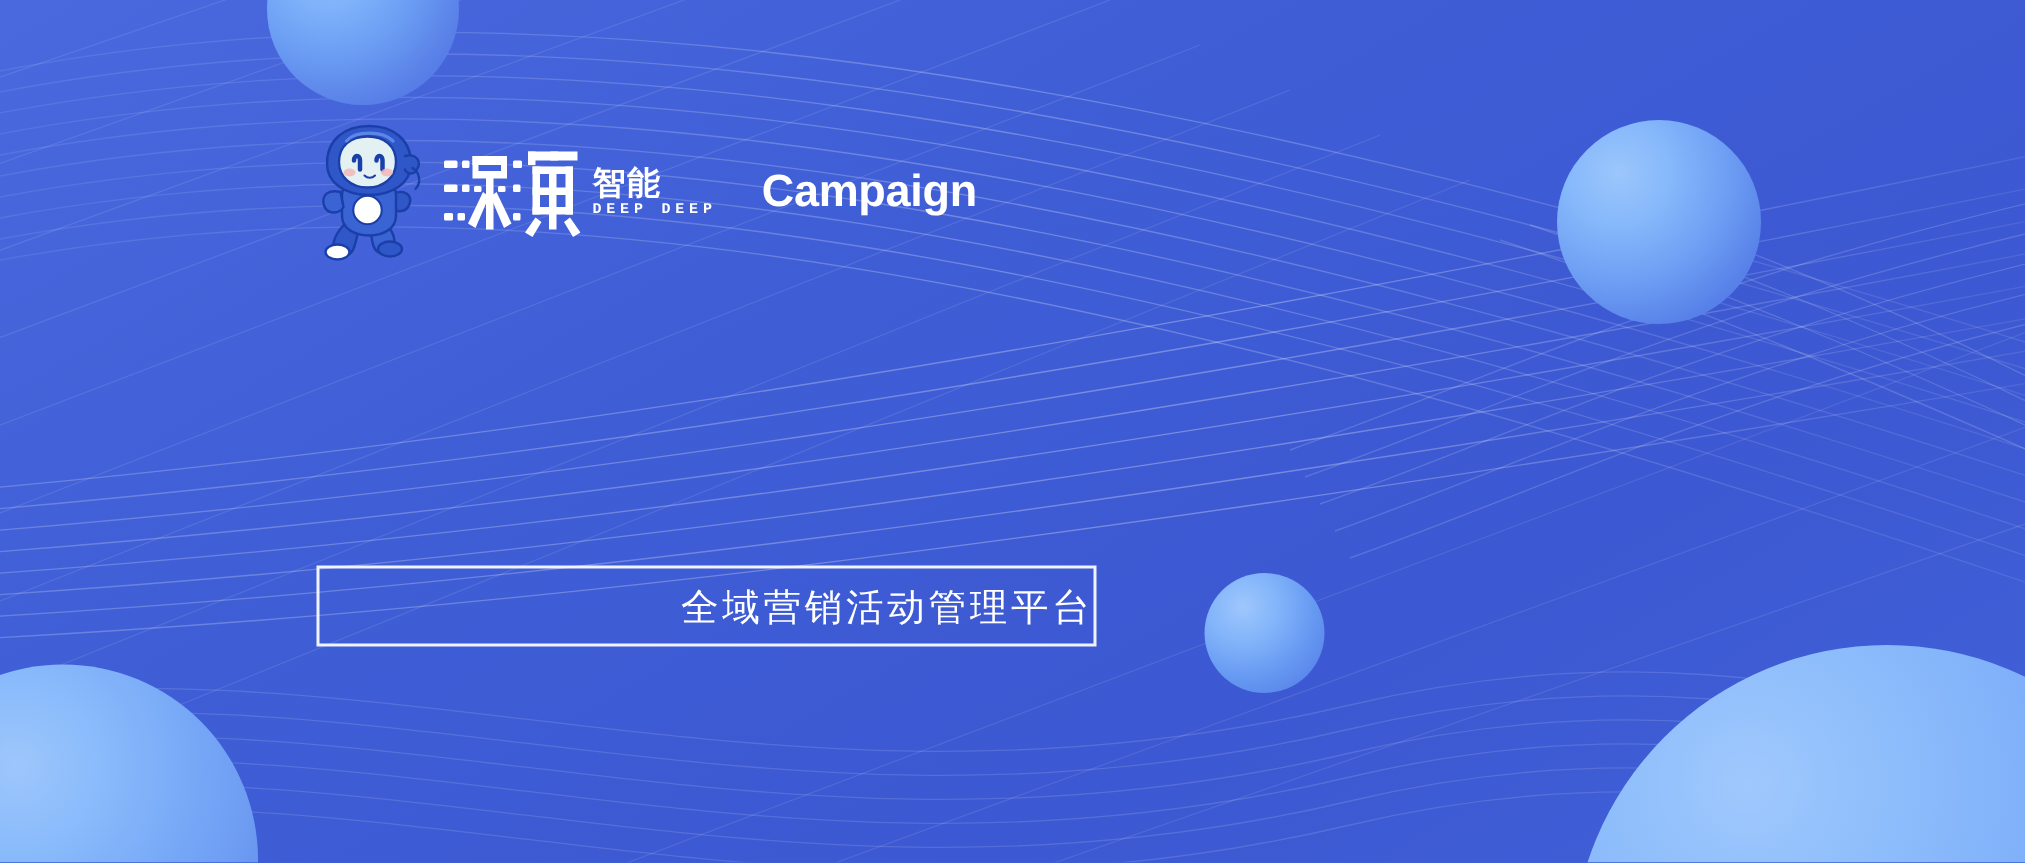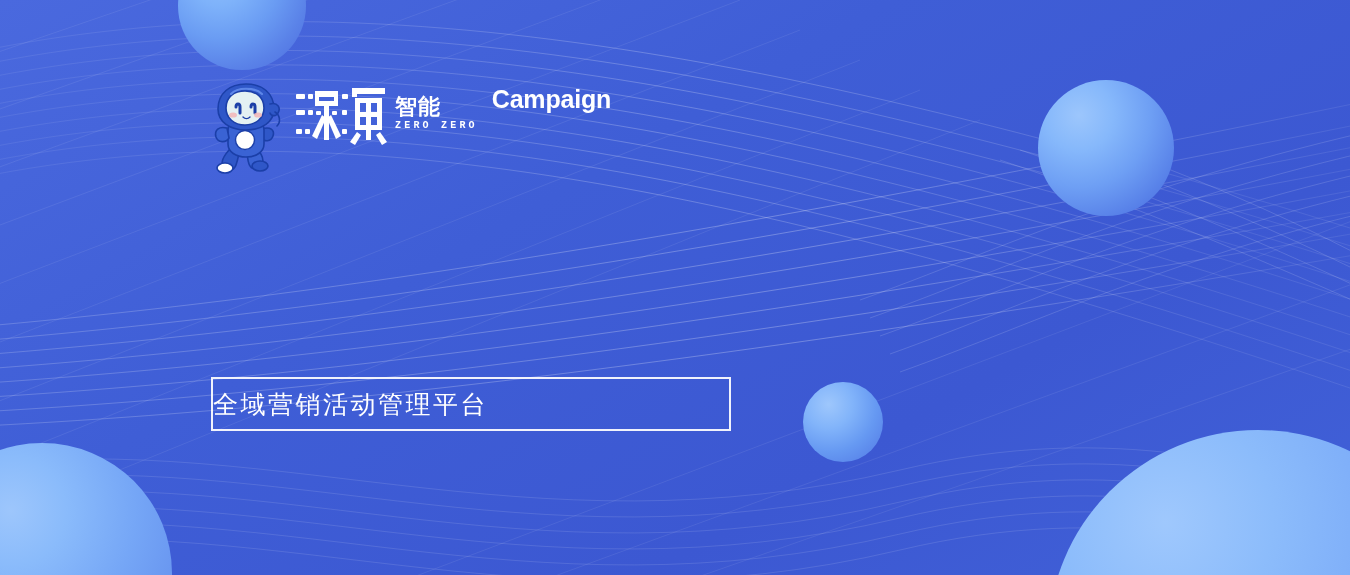--- a/index.html
+++ b/index.html
@@ -36,21 +36,21 @@
     background:radial-gradient(circle at 38% 26%, #9dc6fc 0%, #8abbfb 22%, #75a6f6 50%, #6490ee 78%, #567fe6 100%); }
   .sphere-bottom-right{ left:1048px; top:430px; width:420px; height:420px;
     background:radial-gradient(circle at 28% 22%, #9fc8fd 0%, #8cbcfb 24%, #7aaaf8 52%, #6a96f2 80%, #5d88ec 100%); }
 
   
   .content{ position:absolute; left:0; top:0; width:1350px; height:575px; }
 
   
   .logo-row{
     position:absolute; left:207px; top:82px;
-    display:flex; height:92px;
+    display:flex; align-items:center; height:92px;
   }
   .mascot{ width:78px; height:92px; flex:0 0 78px; }
 
   .logo-mark{ margin-left:10px; display:block; }
 
   .logo-zn{
     margin-left:8px;
     display:flex; flex-direction:column; justify-content:center;
     height:62px;
   }
@@ -58,39 +58,39 @@
     color:#ffffff; font-size:22px; font-weight:700; letter-spacing:1px;
     line-height:26px; white-space:nowrap;
   }
   .zn-en{
     color:#ffffff; font-family:"Liberation Mono", monospace;
     font-size:10px; font-weight:700; line-height:12px;
     letter-spacing:3.2px; white-space:nowrap;
   }
 
   .logo-en{
-    margin-left:14px;
-    color:#ffffff; font-weight:700; font-size:25px; line-height:34px;
+    margin-left:30px;
+    color:#ffffff; font-weight:700; font-size:30px; line-height:34px;
     white-space:nowrap; letter-spacing:-0.2px;
   }
 
   
   .headline{
     position:absolute; left:205px; top:192px;
     color:#ffffff; font-size:122px; font-weight:700;
     letter-spacing:6px; line-height:140px; white-space:nowrap;
     font-family:"DejaVu Sans","Liberation Sans", sans-serif;
   }
 
   
   .subtitle-box{
     position:absolute; left:211px; top:377px;
     width:520px; height:54px;
     border:2px solid rgba(255,255,255,0.92);
-    display:flex; align-items:center; justify-content:flex-start;
+    display:flex; align-items:center; justify-content:flex-end;
   }
   .subtitle-text{
     color:#ffffff; font-size:25px; font-weight:400;
     letter-spacing:2.5px; white-space:nowrap;
     font-family:"DejaVu Sans","Liberation Sans", sans-serif;
   }
 </style>
 </head>
 <body>
 
@@ -267,21 +267,21 @@
           <path d="M60,30 h27 v5 h-27 z"></path>
           <path d="M60,43 h27 v5 h-27 z"></path>
           <path d="M71,21 h5 v37 h-5 z"></path>
           <path d="M62,50 l4,3 -6,10 -5,-3 z"></path>
           <path d="M85,50 l-4,3 6,10 5,-3 z"></path>
         </g>
       </svg>
 
       <div class="logo-zn">
         <span class="zn-cn">智能</span>
-        <span class="zn-en">ZERO ZERO</span>
+        <span class="zn-en">DEEP DEEP</span>
       </div>
 
       <div class="logo-en">
         <div>Campaign</div>
       </div>
     </div>
 
 
     <div class="subtitle-box">
       <span class="subtitle-text">全域营销活动管理平台</span>

